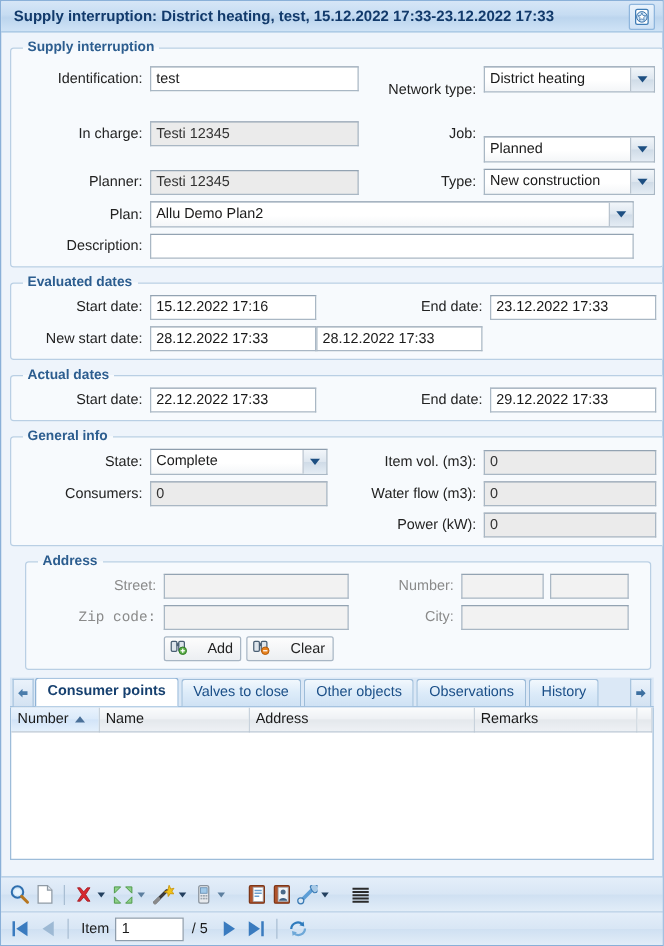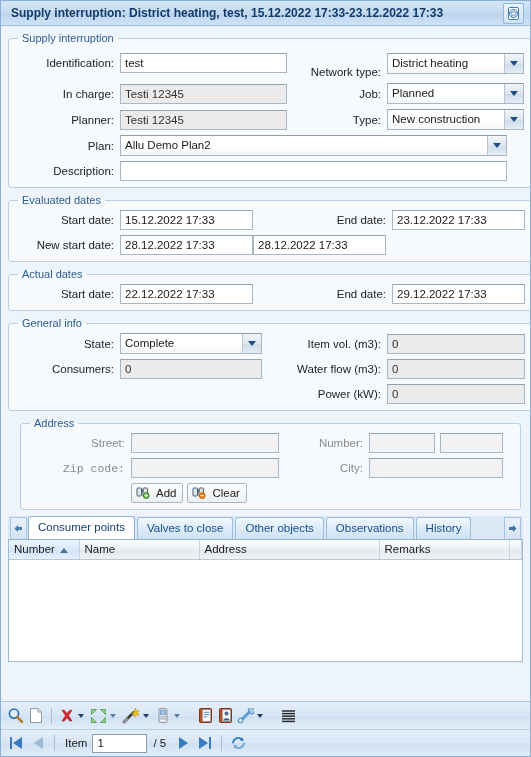--- a/index.html
+++ b/index.html
@@ -76,20 +76,21 @@
     margin: 0 0 6px 0;
     padding: 4px 6px 6px 6px;
     background: #f7fafd;
     position: relative;
   }
   fieldset.group > legend {
     padding: 0 4px;
     margin-left: 3px;
     color: #2c5d8f;
     font-size: 11px;
+    font-weight: bold;
   }
 
   
   .row {
     display: flex;
     align-items: center;
     margin-bottom: 5px;
   }
   .row:last-child { margin-bottom: 0; }
 
@@ -158,21 +159,21 @@
     border-left: 4px solid transparent;
     border-right: 4px solid transparent;
     border-top: 5px solid #1d4f82;
   }
 
   
   .btnrow { display:flex; align-items:center; gap:4px; }
   .btn {
     display: inline-flex;
     align-items: center;
-    gap: 6px;
+    gap: 16px;
     height: 20px;
     padding: 0 6px 0 4px;
     box-sizing: border-box;
     border: 1px solid #a8b6c4;
     border-radius: 2px;
     background: linear-gradient(to bottom, #fdfdfd, #eceff2);
     font-size: 11.5px;
     color: #222;
     white-space: nowrap;
   }
@@ -209,21 +210,21 @@
     border-bottom: none;
     border-radius: 3px 3px 0 0;
     background: linear-gradient(to bottom, #f2f8fd 0%, #dcebf9 50%, #cfe2f4 100%);
     color: #1a4e87;
     font-size: 11.5px;
     white-space: nowrap;
   }
   .tab.active {
     background: #ffffff;
     color: #16406f;
-    font-weight: normal;
+    font-weight: bold;
     height: 23px;
     line-height: 21px;
     border-color: #8fb3d6;
   }
 
   
   .tablewrap {
     border: 1px solid #9dbcd9;
     border-top: none;
     background: #ffffff;
@@ -389,21 +390,21 @@
           <div class="carrow">
               <span class="chev"></span>
             </div>
         </div>
       </div>
 
       <div class="row">
         <div class="lbl" style="width:105px;">In charge:</div>
         <div class="fld ro" style="width:167px;">Testi 12345</div>
         <div class="lbl" style="width:100px;">Job:</div>
-        <div class="combo" style="width:137px;">
+        <div class="combo" style="width:137px;margin-top:26px;">
           <div class="cval">Planned</div>
           <div class="carrow">
               <span class="chev"></span>
             </div>
         </div>
       </div>
 
       <div class="row">
         <div class="lbl" style="width:105px;">Planner:</div>
         <div class="fld ro" style="width:167px;">Testi 12345</div>
@@ -430,21 +431,21 @@
         <div class="lbl" style="width:105px;">Description:</div>
         <div class="fld" style="width:387px;"></div>
       </div>
     </fieldset>
 
     <fieldset class="group">
       <legend>Evaluated dates</legend>
 
       <div class="row">
         <div class="lbl" style="width:105px;">Start date:</div>
-        <div class="fld" style="width:133px;">15.12.2022 17:33</div>
+        <div class="fld" style="width:133px;">15.12.2022 17:16</div>
         <div class="lbl" style="width:139px;">End date:</div>
         <div class="fld" style="width:133px;">23.12.2022 17:33</div>
       </div>
 
       <div class="row">
         <div class="lbl" style="width:105px;">New start date:</div>
         <div class="fld" style="width:133px;">28.12.2022 17:33</div>
         <div class="fld" style="width:133px;">28.12.2022 17:33</div>
       </div>
     </fieldset>

